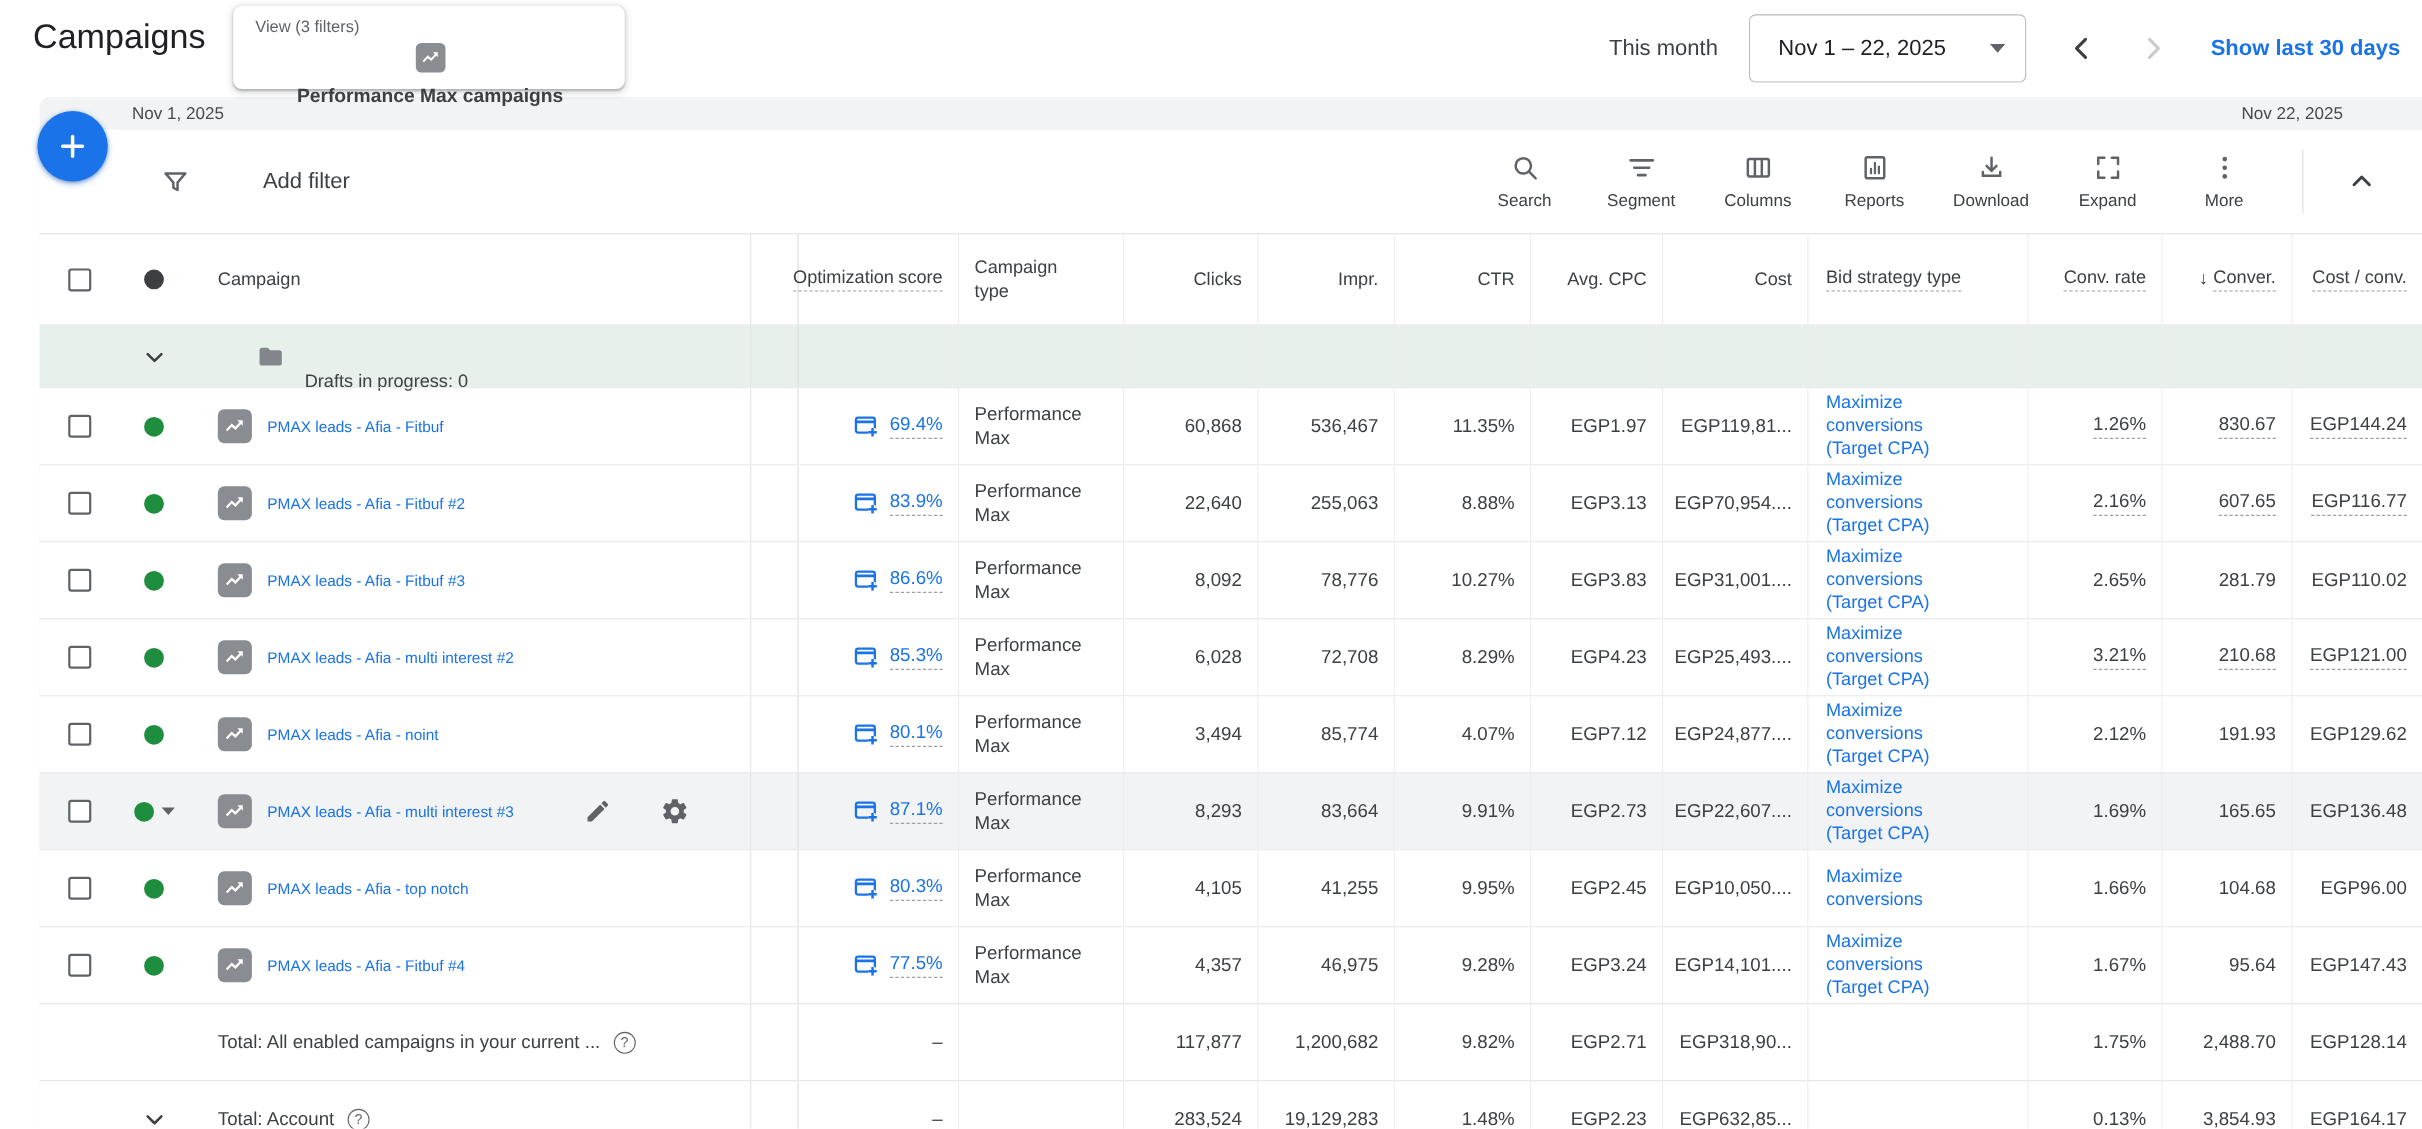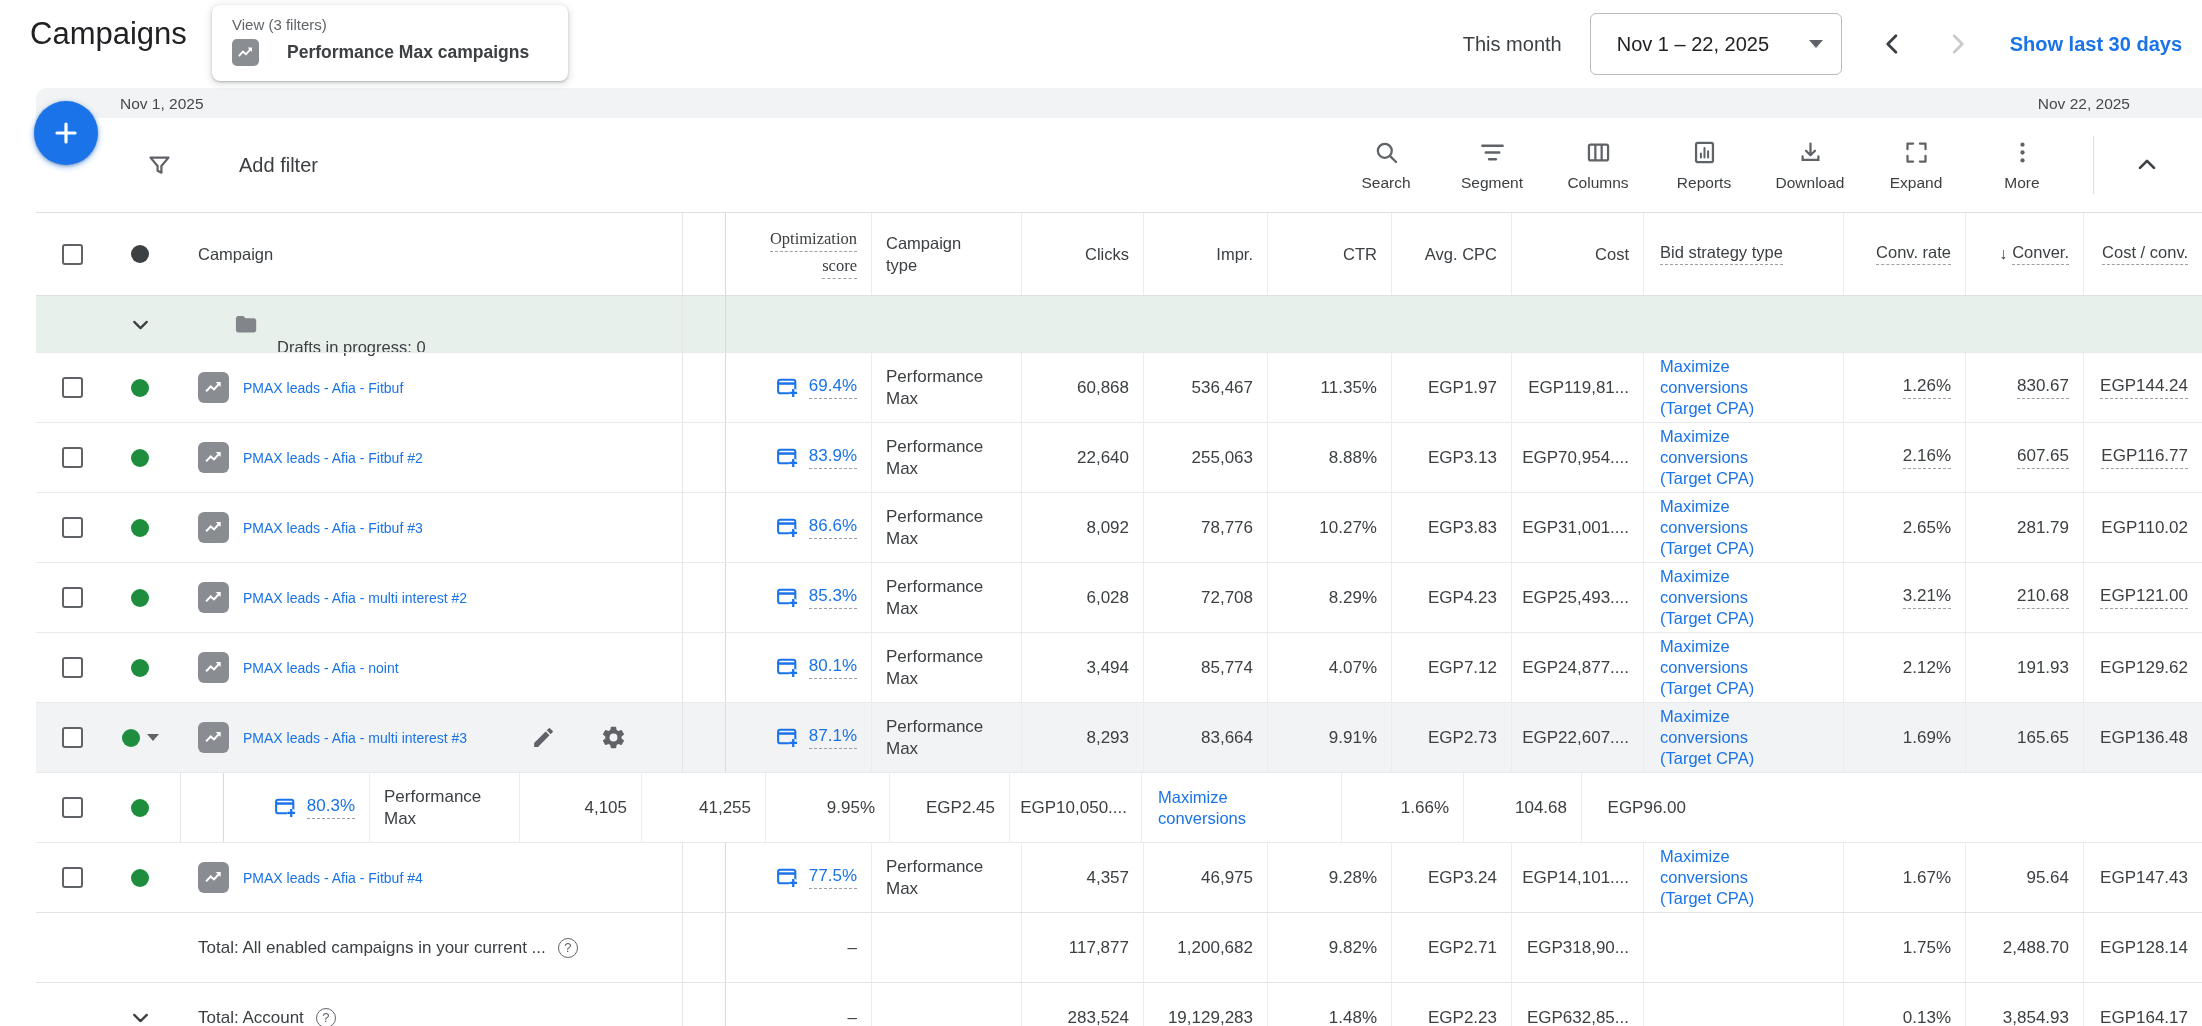--- a/index.html
+++ b/index.html
@@ -5,21 +5,21 @@
   * { margin:0; padding:0; box-sizing:border-box; }
   body { font-family:"Liberation Sans","DejaVu Sans",sans-serif; color:#3c4043; background:#fff; }
   .screen { position:relative; width:2202px; height:1026px; overflow:hidden; background:#fff; }
 
   
   .topbar { position:absolute; top:0; left:0; right:0; height:88px; background:#fff; z-index:5; }
   .page-title { position:absolute; left:30px; top:16px; font-size:31px; font-weight:500; color:#202124; }
   .view-chip { position:absolute; left:212px; top:5px; width:356px; height:76px; background:#fff; border-radius:8px;
                box-shadow:0 1px 2px rgba(60,64,67,.3), 0 2px 6px 2px rgba(60,64,67,.15); padding:11px 18px 0 20px; cursor:pointer; }
   .chip-label { font-size:15px; color:#5f6368; }
-  .chip-main { display:flex; align-items:center; gap:28px; margin-top:6px; }
+  .chip-main { display:flex; align-items:center; gap:11px; margin-top:6px;flex-direction:column; }
   .mini-chart { width:27px; height:27px; border-radius:5px; background:#8a8e92; display:flex; align-items:center; justify-content:center; flex:none; }
   .chip-name { font-size:17.5px; font-weight:700; color:#3c4043; white-space:nowrap; }
 
   .topbar-right { position:absolute; right:20px; top:0; height:88px; display:flex; align-items:center; }
   .preset { font-size:20px; color:#3c4043; margin-right:28px; }
   .datebox { display:flex; align-items:center; justify-content:space-between; width:252px; height:62px;
              border:1px solid #b9bcbf; border-radius:6px; padding:0 18px 0 26px; margin-right:26px; cursor:pointer; background:#fff; }
   .datebox-value { font-size:20px; font-weight:500; color:#202124; white-space:nowrap; }
   .tri-down { width:0; height:0; border-left:7px solid transparent; border-right:7px solid transparent; border-top:8px solid #5f6368; }
   .navbtn { width:50px; height:50px; display:flex; align-items:center; justify-content:center; cursor:pointer; margin-right:14px; }
@@ -80,21 +80,21 @@
   .icon-btn { cursor:pointer; display:flex; }
 
   .opt { display:inline-flex; align-items:center; gap:9px; }
   .opt-val { color:#1a73e8; font-size:17px; cursor:pointer; }
   .du { border-bottom:1.5px dashed #9aa0a6; padding-bottom:2px; }
 
   .type { font-size:17px; line-height:22px; max-width:112px; color:#3c4043; }
   .bid { color:#1a73e8; font-size:16.5px; line-height:21px; max-width:132px; display:inline-block; cursor:pointer; }
 
   .th { font-size:16.5px; color:#3c4043; }
-  .th-stack { display:flex; flex-direction:column; align-items:flex-end; gap:4px;font-family:Liberation Serif, serif; }
+  .th-stack { display:flex; flex-direction:row; align-items:flex-end; gap:4px; }
   .th-stack-l { display:flex; flex-direction:column; align-items:flex-start; gap:3px; }
   .sort-arrow { font-size:16px; color:#3c4043; margin-right:5px; }
 
   .drafts-label { font-size:16.5px; color:#3c4043; margin-left:18px;margin-top:47px; }
   .folder-wrap { margin-left:34px; display:flex; }
   .total-label { font-size:17px; color:#3c4043; white-space:nowrap; }
   .help { width:20px; height:20px; border:1.5px solid #5f6368; border-radius:50%; color:#5f6368; font-size:13px;
           display:inline-flex; align-items:center; justify-content:center; margin-left:12px; flex:none; }
   .dash-val { font-size:17px; color:#3c4043; }
 </style>
@@ -685,20 +685,29 @@
           </div>
       </div>
 
       <div class="tr row">
         <div class="cell c-check">
             <span class="cb"></span>
           </div>
         <div class="cell c-status">
             <span class="dot"></span>
           </div>
+        <div class="cell c-name">
+          <span class="camp-icon">
+              <svg width="21" height="21" viewBox="0 0 24 24">
+                <path d="M3.5 16.5 8.8 10.8 12.6 14.2 19 7.2" stroke="#fff" stroke-width="2.3" fill="none"></path>
+                <polygon points="14.6,5.8 20.2,5.8 20.2,11.4" fill="#fff"></polygon>
+              </svg>
+            </span>
+          <span class="camp-link">PMAX leads - Afia - top notch</span>
+        </div>
         <div class="cell c-spacer"></div>
         <div class="cell c-opt vr">
             <span class="opt">
           <span class="icon-btn">
                 <svg width="25" height="25" viewBox="0 0 24 24">
                   <rect x="3" y="4.5" width="16.5" height="13" rx="2" stroke="#1a73e8" stroke-width="2" fill="none"></rect>
                   <path d="M3 8.2h16.5" stroke="#1a73e8" stroke-width="2.4"></path>
                   <path d="M17.5 13.5v7.5M13.8 17.2h7.4" stroke="#fff" stroke-width="5"></path>
                   <path d="M17.5 13.5v7.5M13.8 17.2h7.4" stroke="#1a73e8" stroke-width="2.2"></path>
                 </svg>

